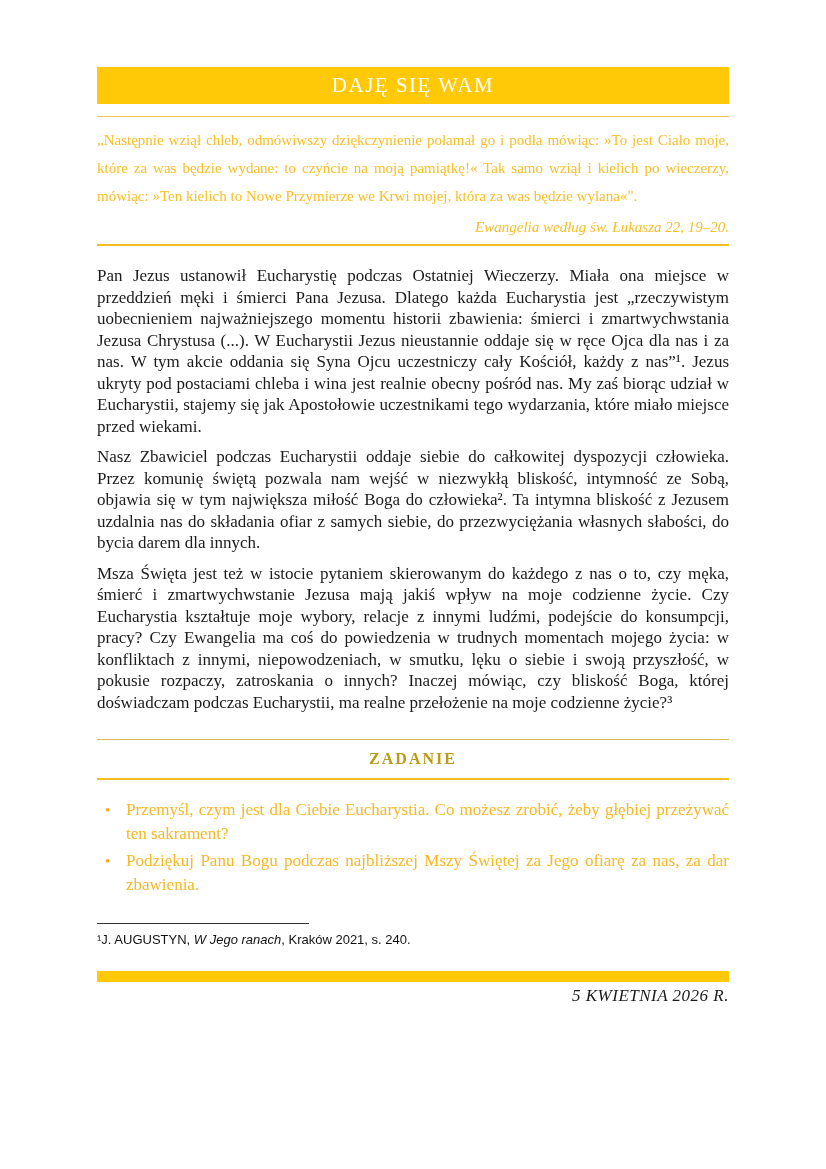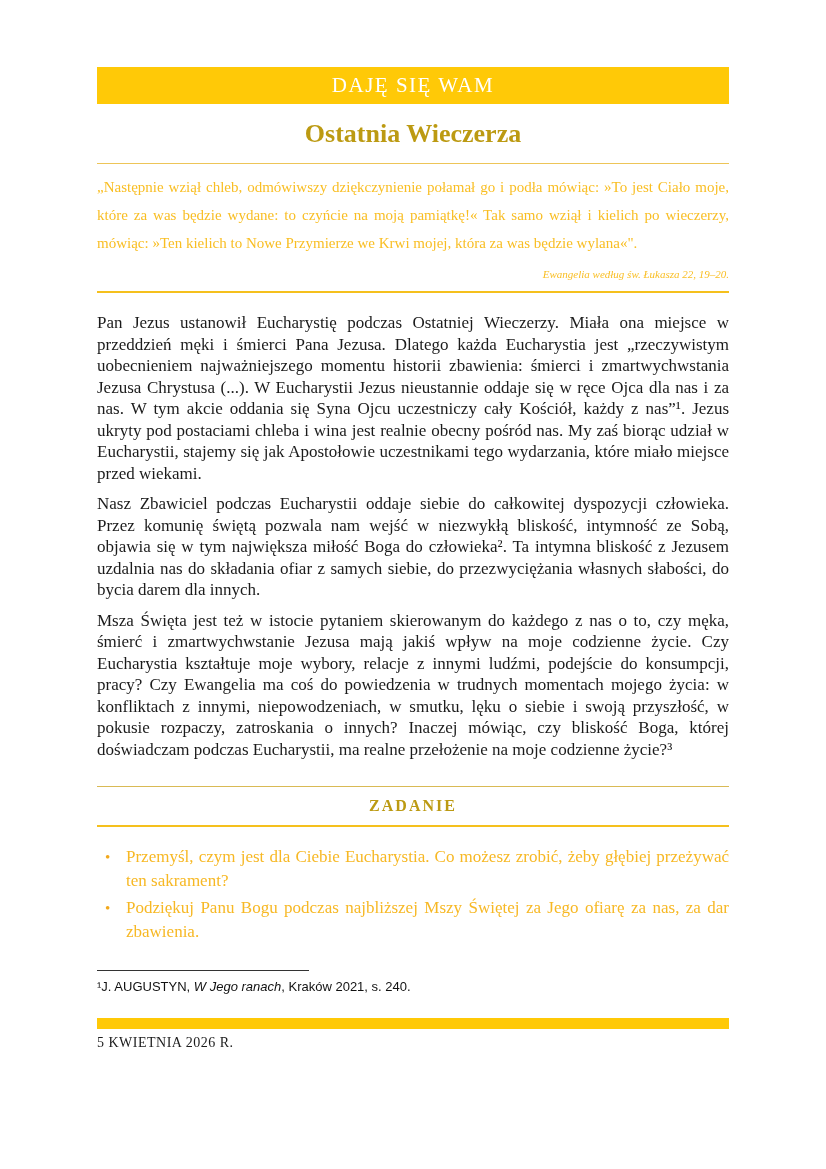--- a/index.html
+++ b/index.html
@@ -46,21 +46,21 @@
     margin-top:9px;
     color:var(--gold-text);
     font-size:15px;
     line-height:28px;
     text-align:justify;
   }
   .attribution{
     margin-top:7px;
     text-align:right;
     font-style:italic;
-    font-size:11px;
+    font-size:15px;
     color:var(--gold-text);
     line-height:20px;
   }
 
   .bodytext{margin-top:19px;}
   .bodytext p{
     margin:0 0 9px 0;
     font-size:17px;
     line-height:21.5px;
     text-align:justify;
@@ -102,39 +102,39 @@
     font-size:13px;
     color:#111111;
   }
   .fn-rule{border:none;border-top:1px solid #333333;width:212px;margin:0 0 7px 0;}
   .fn-line{line-height:18.5px;}
   .fn-marker{vertical-align:baseline;}
   .fn-italic{font-style:italic;}
 
   .footer-bar{margin-top:21px;height:11px;background:var(--yellow);}
   .footer-date{
-    text-align:left;
-    font-size:14px;
+    text-align:right;
+    font-size:17px;
     letter-spacing:0.5px;
     color:var(--ink);
     margin-top:4px;
     line-height:20px;
+    font-style:italic;
   }
 </style>
 </head>
 <body>
 
 <div class="page">
   <div class="content">
 
     <div class="banner">
       <span>DAJĘ SIĘ WAM</span>
     </div>
 
-    <div class="title">Ostatnia Wieczerza</div>
 
     <hr class="rule-thin">
 
     <div class="quote">„Następnie wziął chleb, odmówiwszy dziękczynienie połamał go i podła mówiąc: »To jest Ciało moje, które za was będzie wydane: to czyńcie na moją pamiątkę!« Tak samo wziął i kielich po wieczerzy, mówiąc: »Ten kielich to Nowe Przymierze we Krwi mojej, która za was będzie wylana«".</div>
 
     <div class="attribution">Ewangelia według św. Łukasza 22, 19–20.</div>
 
     <hr class="rule-thick">
 
     <div class="bodytext">

